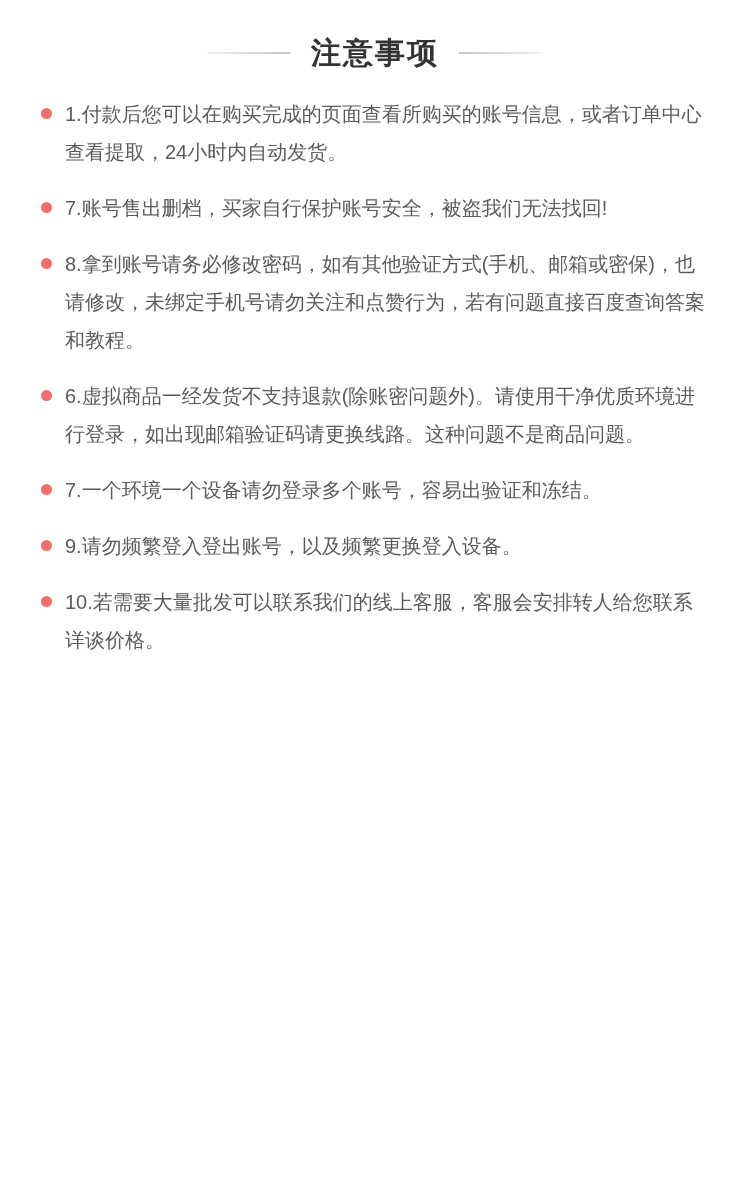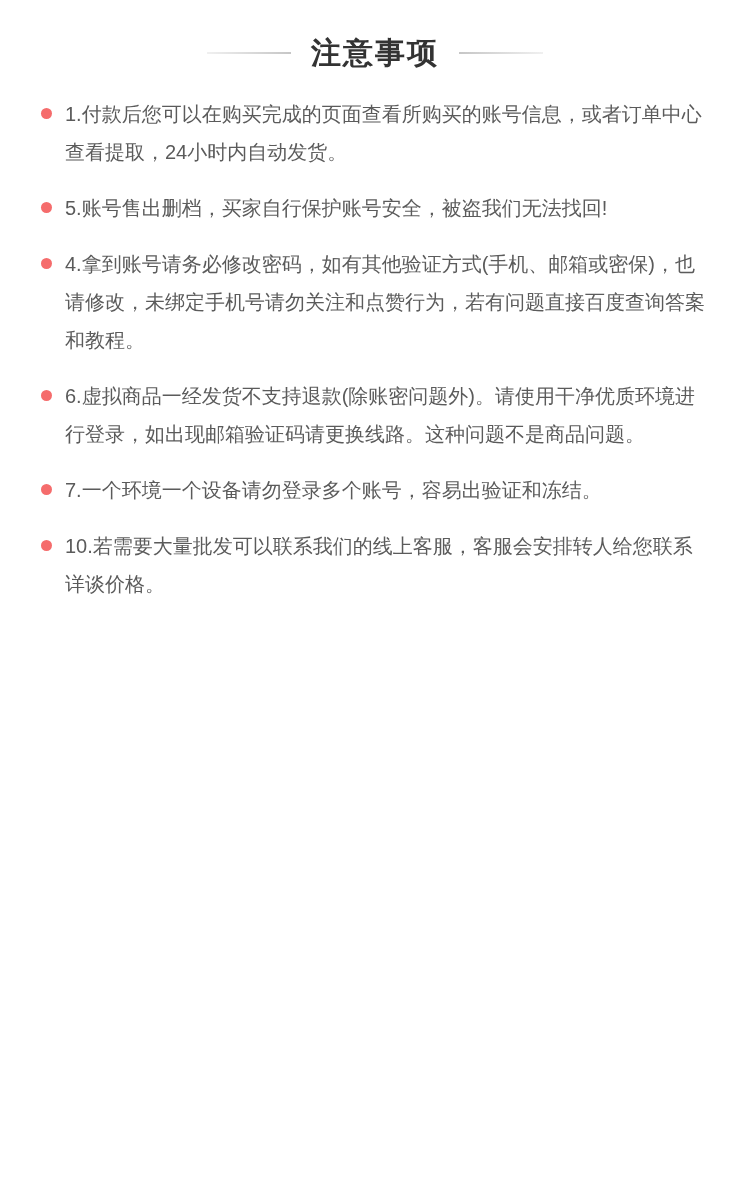--- a/index.html
+++ b/index.html
@@ -79,40 +79,44 @@
     <span class="divider right"></span>
   </div>
   <div class="list">
   <div class="item">
     <span class="dot"></span>
     <p class="text">1.付款后您可以在购买完成的页面查看所购买的账号信息，或者订单中心查看提取，24小时内自动发货。</p>
   </div>
 
   <div class="item">
     <span class="dot"></span>
-    <p class="text">5.账号售出删档，买家自行保护账号安全，被盗我们无法找回!</p>
+    <p class="text">7.账号售出删档，买家自行保护账号安全，被盗我们无法找回!</p>
   </div>
 
 
   <div class="item">
     <span class="dot"></span>
-    <p class="text">4.拿到账号请务必修改密码，如有其他验证方式(手机、邮箱或密保)，也请修改，未绑定手机号请勿关注和点赞行为，若有问题直接百度查询答案和教程。</p>
+    <p class="text">8.拿到账号请务必修改密码，如有其他验证方式(手机、邮箱或密保)，也请修改，未绑定手机号请勿关注和点赞行为，若有问题直接百度查询答案和教程。</p>
   </div>
 
   <div class="item">
     <span class="dot"></span>
     <p class="text">6.虚拟商品一经发货不支持退款(除账密问题外)。请使用干净优质环境进行登录，如出现邮箱验证码请更换线路。这种问题不是商品问题。</p>
   </div>
 
 
   <div class="item">
     <span class="dot"></span>
     <p class="text">7.一个环境一个设备请勿登录多个账号，容易出验证和冻结。</p>
   </div>
 
 
+  <div class="item">
+    <span class="dot"></span>
+    <p class="text">9.请勿频繁登入登出账号，以及频繁更换登入设备。</p>
+  </div>
 
   <div class="item">
     <span class="dot"></span>
     <p class="text">10.若需要大量批发可以联系我们的线上客服，客服会安排转人给您联系详谈价格。</p>
   </div>
 </div>
 </div>
 
 </body></html>

